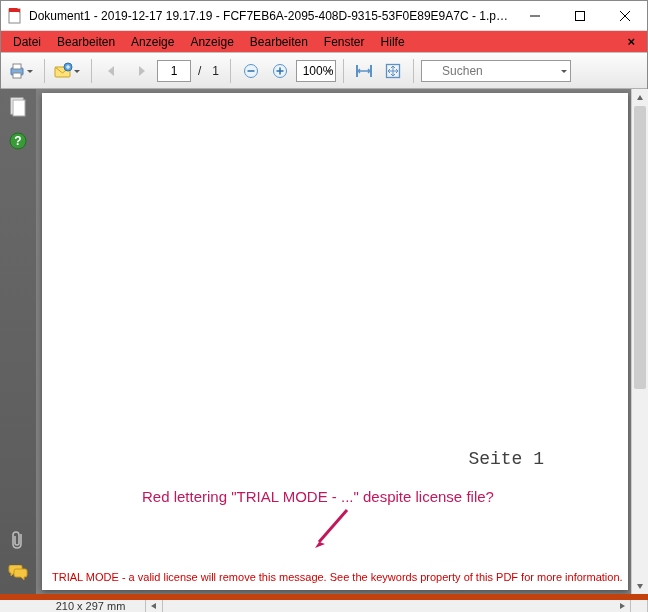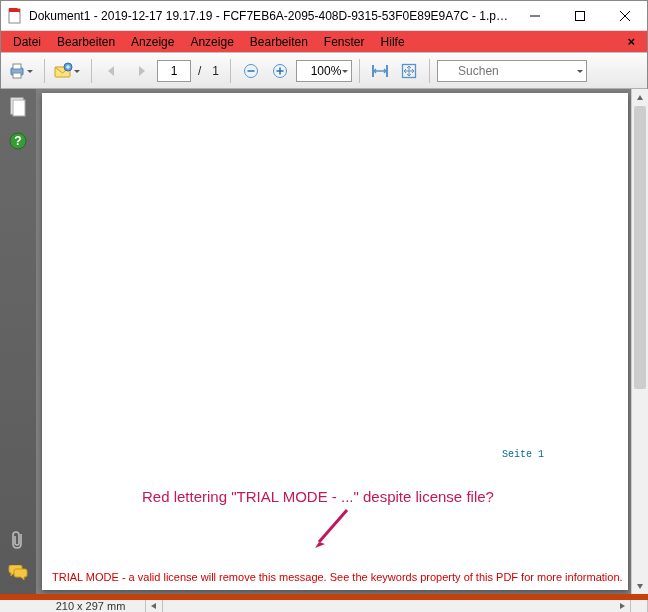--- a/index.html
+++ b/index.html
@@ -15,35 +15,35 @@
 .menubar .spacer { flex: 1; }
 .menubar .closex { padding: 2px 8px; font-weight: bold; font-size: 13px; }
 
 .toolbar { height: 36px; background: linear-gradient(#fcfcfc,#e8e8e8); border-bottom: 1px solid #b0b0b0; display: flex; align-items: center; padding: 0 6px; gap: 3px; }
 .tbtn { min-width: 26px; height: 26px; border: 1px solid transparent; border-radius: 3px; display: inline-flex; align-items: center; justify-content: center; position: relative; }
 .tbtn.drop { padding-right: 10px; }
 .tbtn.drop::after { content: ""; position: absolute; right: 3px; top: 50%; margin-top: -1px; border: 3px solid transparent; border-top-color: #555; }
 .tsep { width: 1px; height: 24px; background: #c0c0c0; margin: 0 4px; }
 .pagebox { width: 34px; height: 22px; border: 1px solid #999; background: #fff; text-align: center; font-size: 12px; }
 .pagetotal { font-size: 12px; color: #222; padding: 0 4px; }
-.zoombox { width: 56px; height: 22px; border: 1px solid #999; background: #fff; text-align: center; font-size: 12px; padding-left:4px; position:relative;}
+.zoombox { width: 40px; height: 22px; border: 1px solid #999; background: #fff; text-align: center; font-size: 12px; padding-left:4px; position:relative;}
 .zoomwrap{position:relative;display:inline-flex;align-items:center;}
 .zoomwrap::after{content:"";position:absolute;right:4px;top:50%;margin-top:-1px;border:3px solid transparent;border-top-color:#555;pointer-events:none;}
 .searchbox { width: 150px; height: 22px; border: 1px solid #999; background: #fff; font-size: 12px; padding: 0 16px 0 20px; color: #888; }
 .searchwrap { position: relative; display:inline-flex; align-items:center;}
 .searchwrap::after{content:"";position:absolute;right:4px;top:50%;margin-top:-1px;border:3px solid transparent;border-top-color:#555;pointer-events:none;}
 
 .content { position: absolute; top: 89px; bottom: 18px; left: 0; right: 0; display: flex; }
 .sidebar { width: 36px; background: linear-gradient(#6a6a6a,#5a5a5a); display: flex; flex-direction: column; align-items: center; padding-top: 8px; gap: 14px; }
 .sidebot { margin-top: auto; display:flex;flex-direction:column;align-items:center;gap:14px; padding-bottom:10px;}
 .sicon { width: 20px; height: 20px; display:flex;align-items:center;justify-content:center;}
 
 .docarea { flex: 1; background: #808080; position: relative; overflow: hidden; }
 .page { position: absolute; background: #fff; box-shadow: 0 2px 6px rgba(0,0,0,.4); left: 6px; right: 20px; top: 4px; bottom: 4px; }
-.page-num { position: absolute; right: 84px; top: 356px; font-family: "Courier New", monospace; font-size: 10px; color: #0369a1; }
+.page-num { position: absolute; right: 84px; top: 356px; font-family: "Courier New", monospace; font-size: 18px; color: #404040; }
 .anno-q { position: absolute; left: 100px; top: 395px; color: #c2185b; font-size: 15px; font-family: Arial, sans-serif; }
 .trial { position: absolute; left: 10px; bottom: 7px; right:10px; color: #d00000; font-size: 11px; font-family: Arial, sans-serif; white-space: nowrap;}
 .arrow { position: absolute; left: 265px; top: 415px; }
 
 .vscroll { position: absolute; right: 0; top: 0; bottom: 0; width: 17px; background: #f0f0f0; border-left: 1px solid #ccc; }
 .vscroll .up, .vscroll .dn { height: 17px; display:flex;align-items:center;justify-content:center;}
 .vscroll .dn{position:absolute;bottom:0;left:0;right:0;}
 .vscroll .track{position:absolute;top:17px;bottom:17px;left:0;right:0;}
 .vscroll .thumb{position:absolute;top:0;left:2px;right:2px;height:60%;background:#cdcdcd;border-radius:2px;}
 

